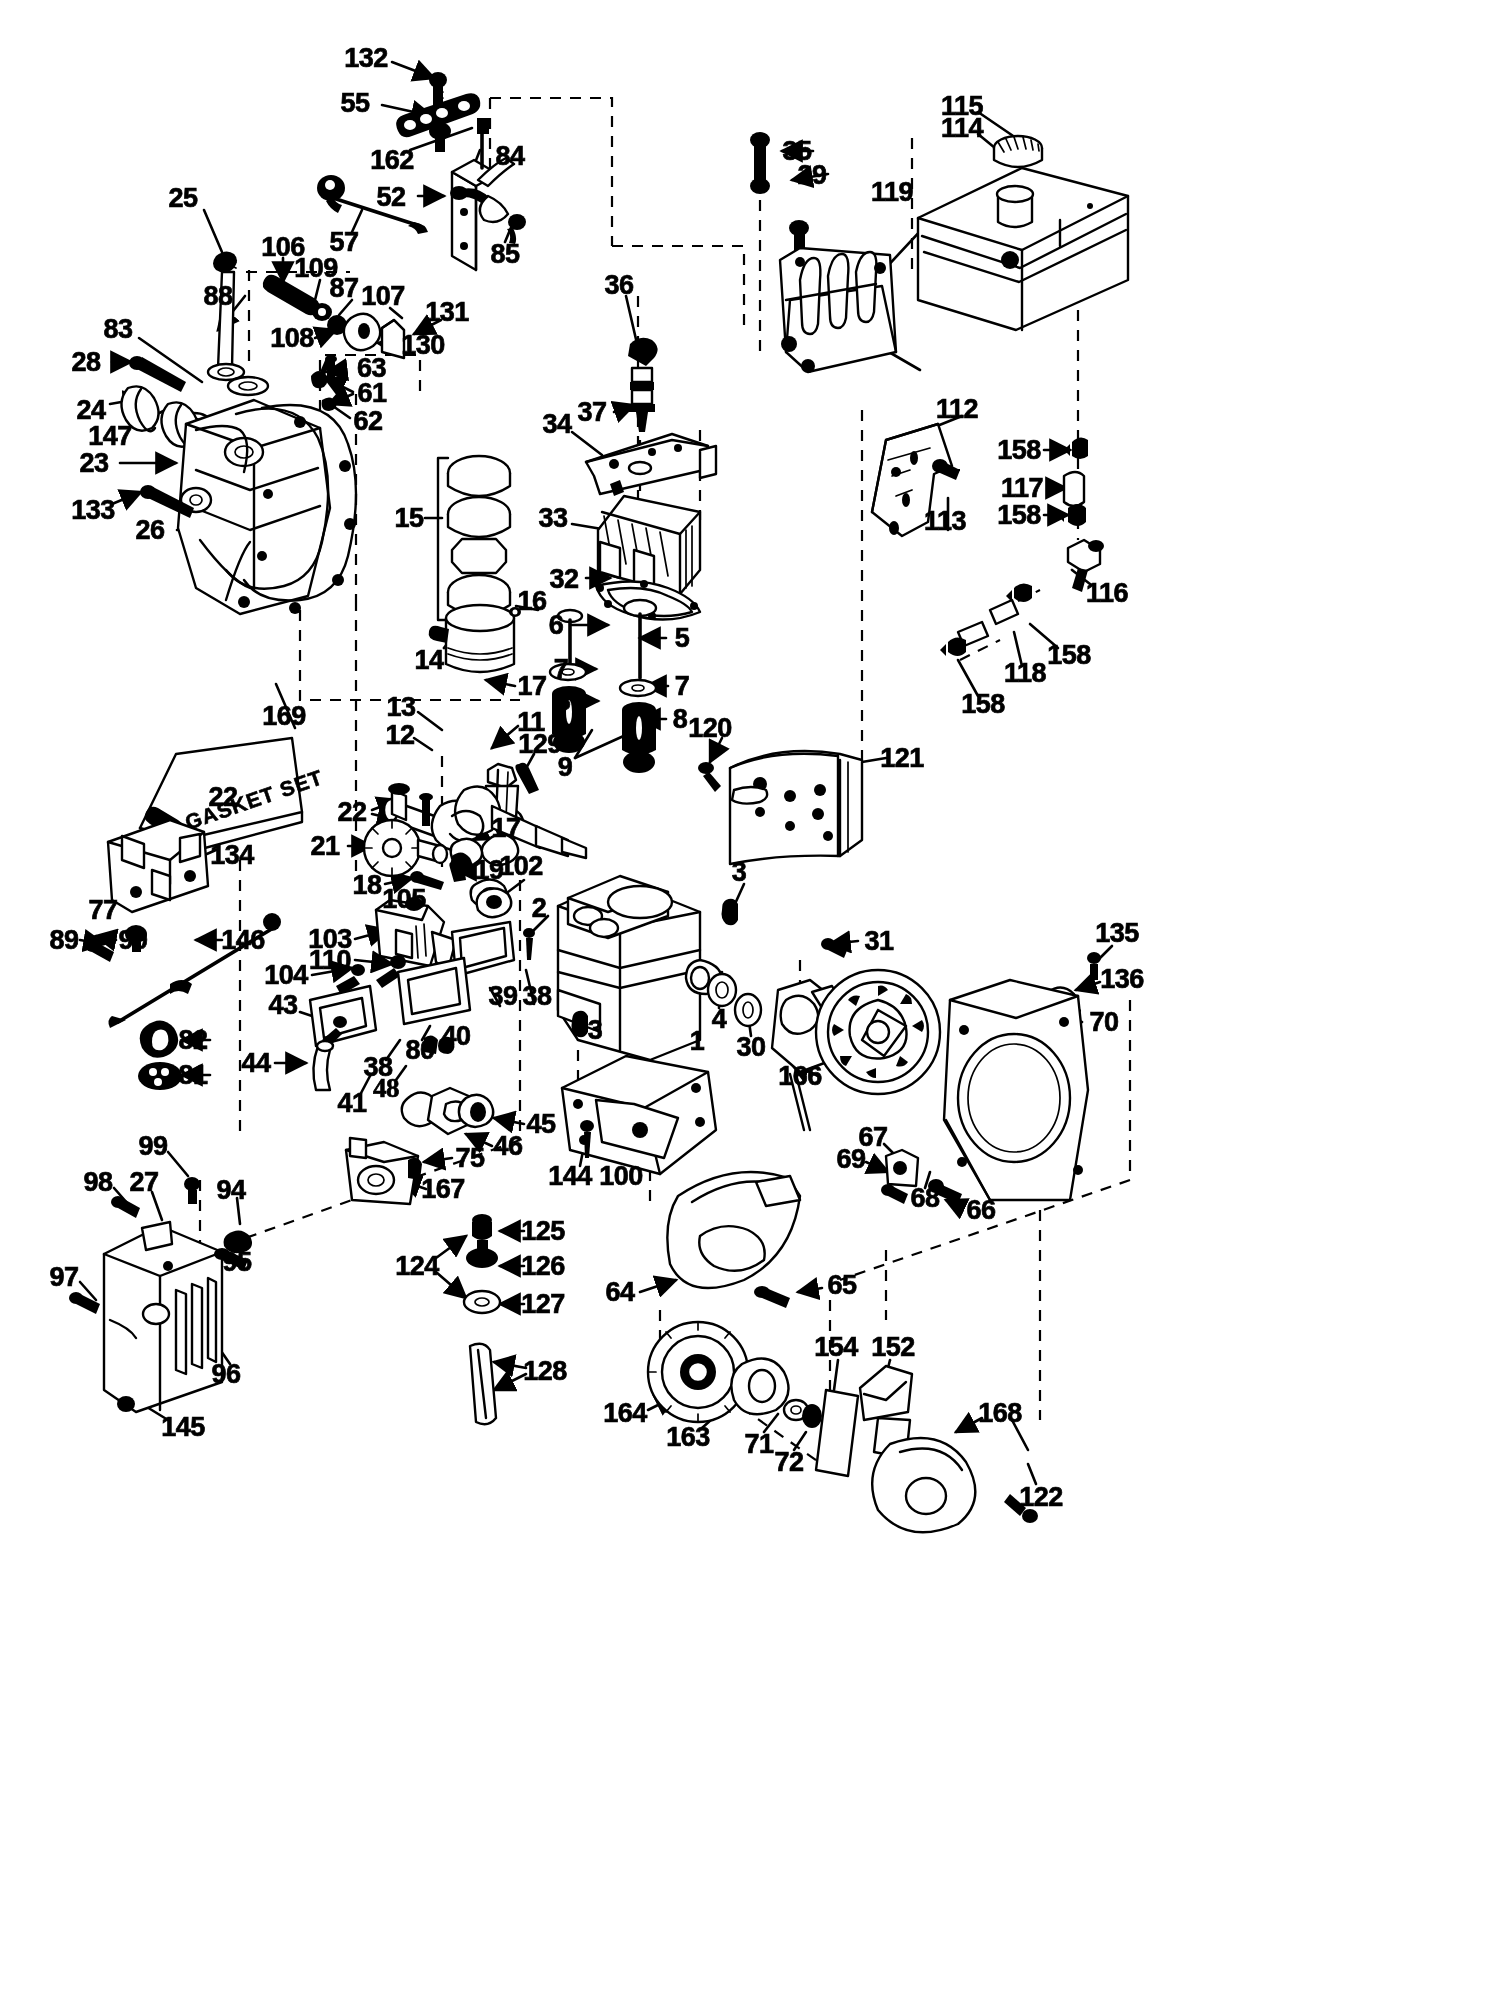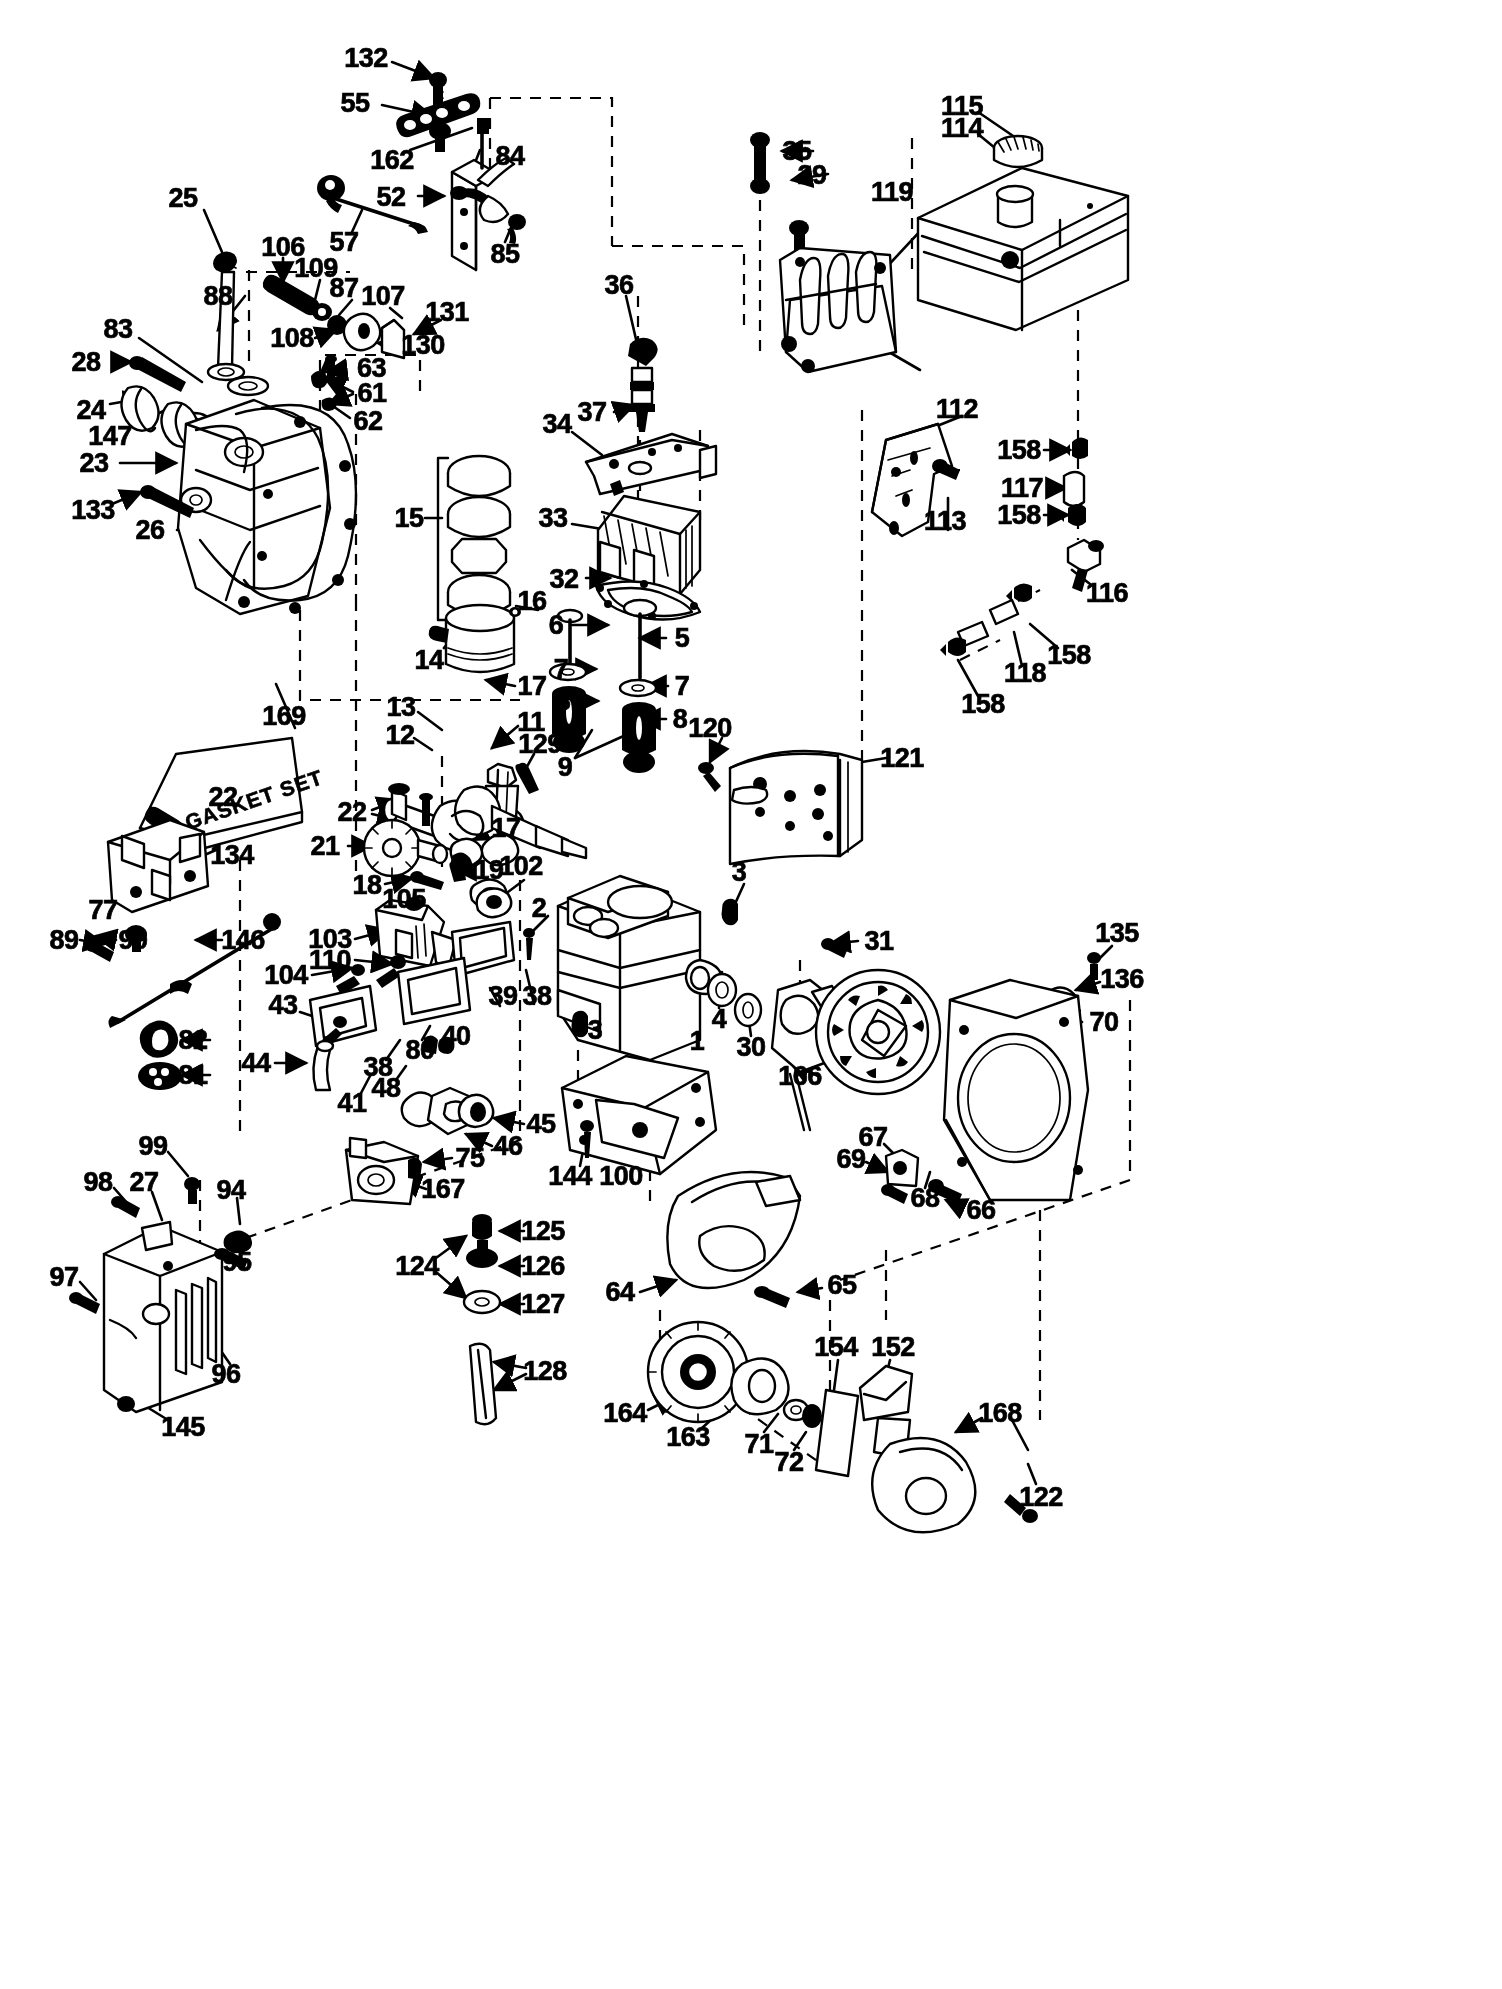--- a/index.html
+++ b/index.html
@@ -899,21 +899,21 @@
       <div class="callout" style="left: 456px; top: 1036px;">40</div>
       <div class="callout" style="left: 751px; top: 1047px;">30</div>
       <div class="callout" style="left: 697px; top: 1041px;">1</div>
       <div class="callout" style="left: 256px; top: 1063px;">44</div>
       <div class="callout" style="left: 193px; top: 1040px;">82</div>
       <div class="callout" style="left: 420px; top: 1050px;">80</div>
       <div class="callout" style="left: 378px; top: 1067px;">38</div>
       <div class="callout" style="left: 800px; top: 1076px;">166</div>
       <div class="callout" style="left: 193px; top: 1075px;">81</div>
       <div class="callout" style="left: 352px; top: 1103px;">41</div>
-      <div class="callout" style="left: 386px; top: 1088px;">48</div>
+      <div class="callout" style="left: 386px; top: 1088px; font-family: Liberation Serif, serif;">48</div>
       <div class="callout" style="left: 541px; top: 1124px;">45</div>
       <div class="callout" style="left: 508px; top: 1146px;">46</div>
       <div class="callout" style="left: 873px; top: 1137px;">67</div>
       <div class="callout" style="left: 153px; top: 1146px;">99</div>
       <div class="callout" style="left: 470px; top: 1158px;">75</div>
       <div class="callout" style="left: 851px; top: 1159px;">69</div>
       <div class="callout" style="left: 443px; top: 1189px;">167</div>
       <div class="callout" style="left: 570px; top: 1176px;">144</div>
       <div class="callout" style="left: 621px; top: 1176px;">100</div>
       <div class="callout" style="left: 98px; top: 1182px;">98</div>

